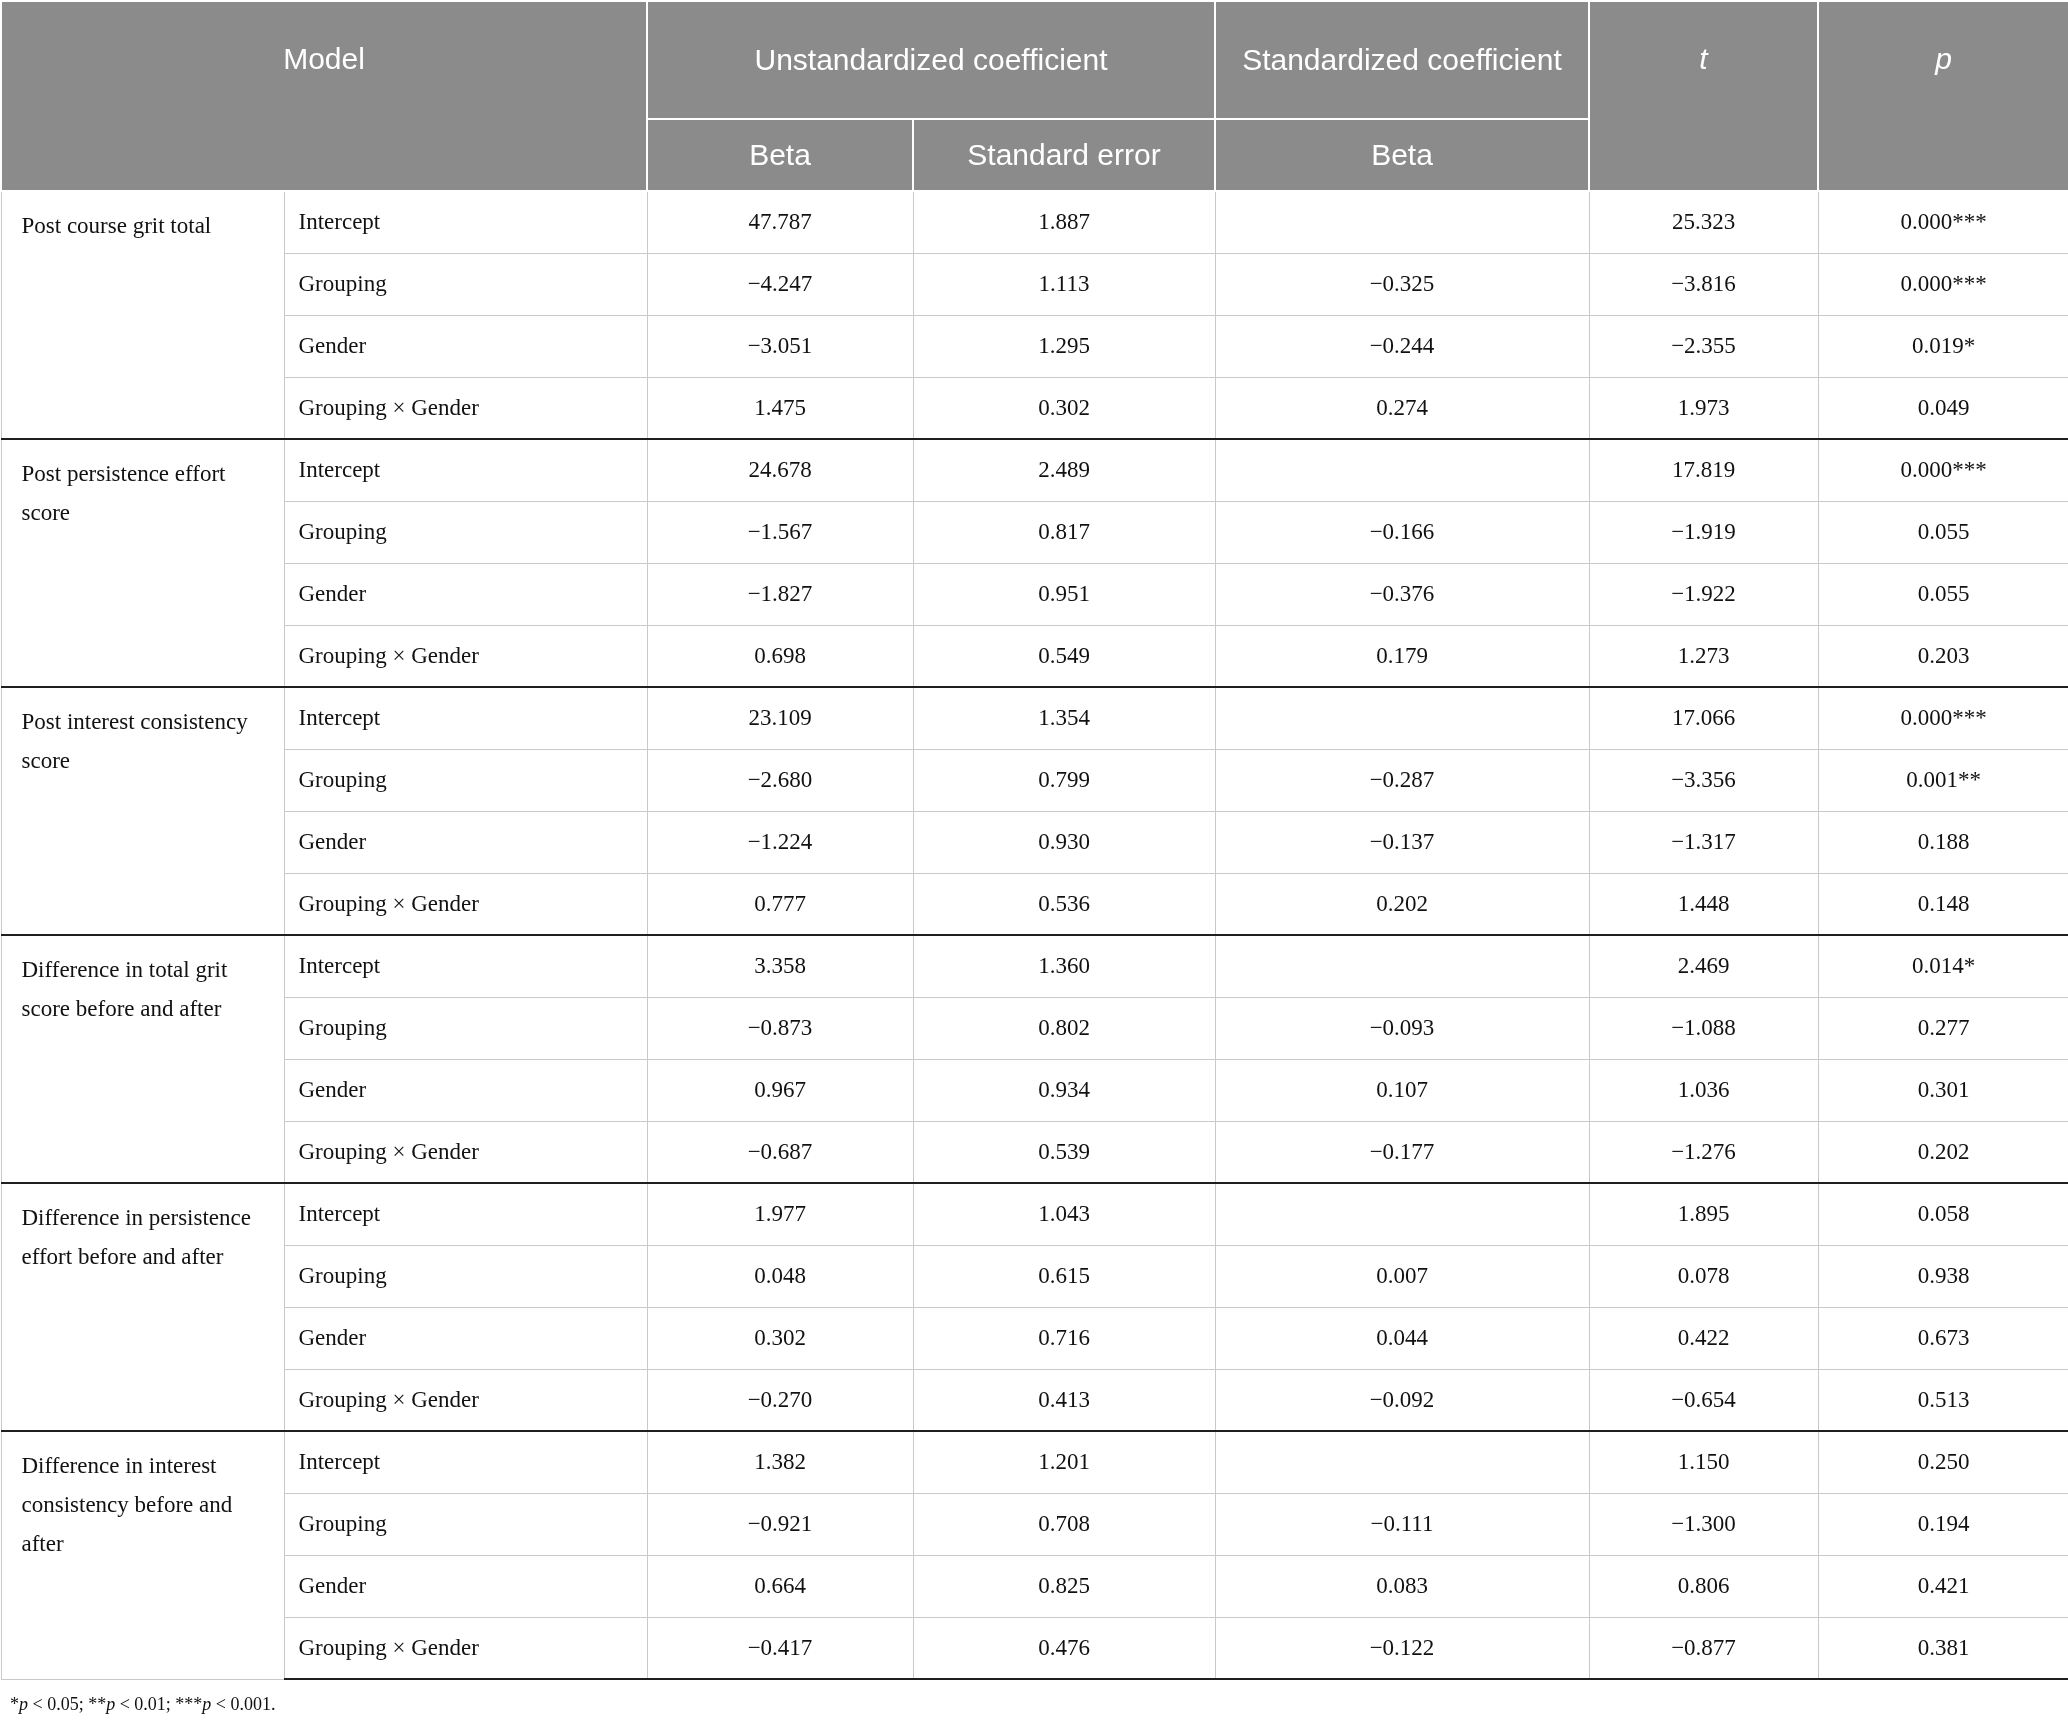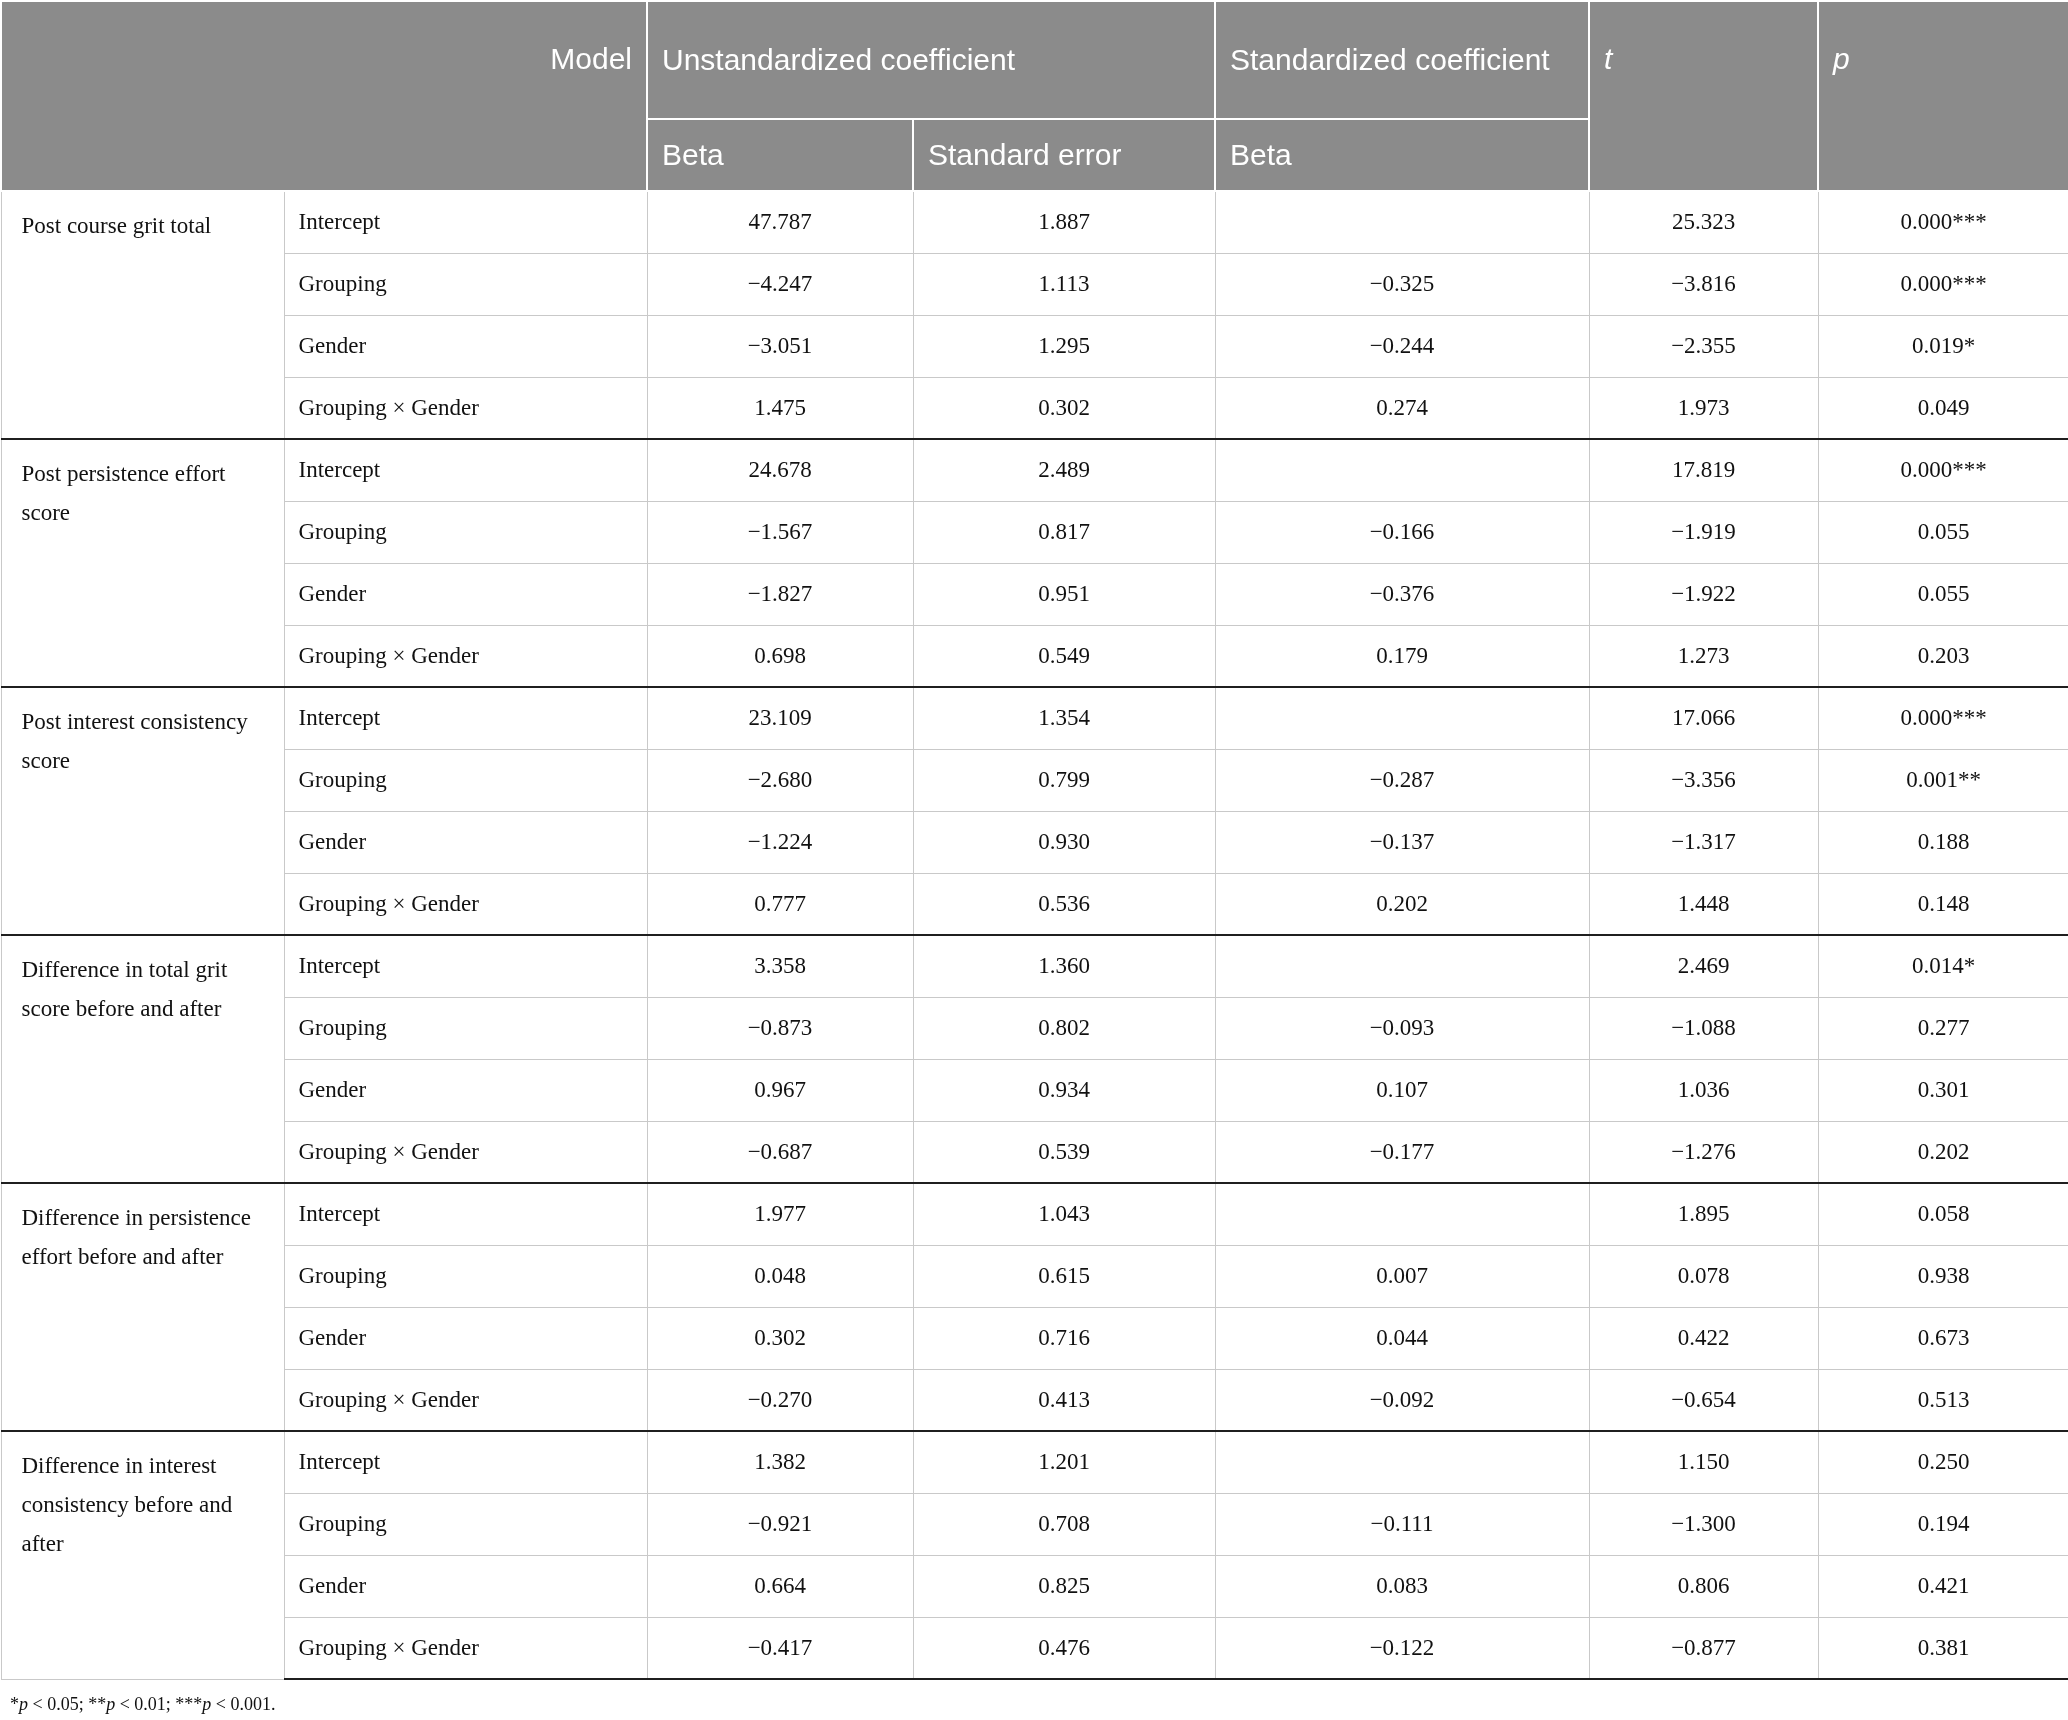--- a/index.html
+++ b/index.html
@@ -16,28 +16,28 @@
   }
   
   thead th {
     background: #8b8b8b;
     color: #ffffff;
     font-family: "Liberation Sans", "DejaVu Sans", sans-serif;
     font-weight: 400;
     font-size: 30px;
     line-height: 38px;
     border: 2px solid #ffffff;
-    text-align: left;
+    text-align: center;
     vertical-align: middle;
     padding: 8px 14px;
   }
   thead tr.h-row-1 th { height: 118px; }
   thead tr.h-row-2 th { height: 72px; margin-left: 8px; }
   th.model-h {
-    text-align: right;
+    text-align: center;
     vertical-align: top;
     padding: 38px 14px 0 14px;
   }
   th.span-h {
     vertical-align: top;
     padding-top: 38px;
   }
   th.th-italic { font-style: italic; }
   
   tbody td {

